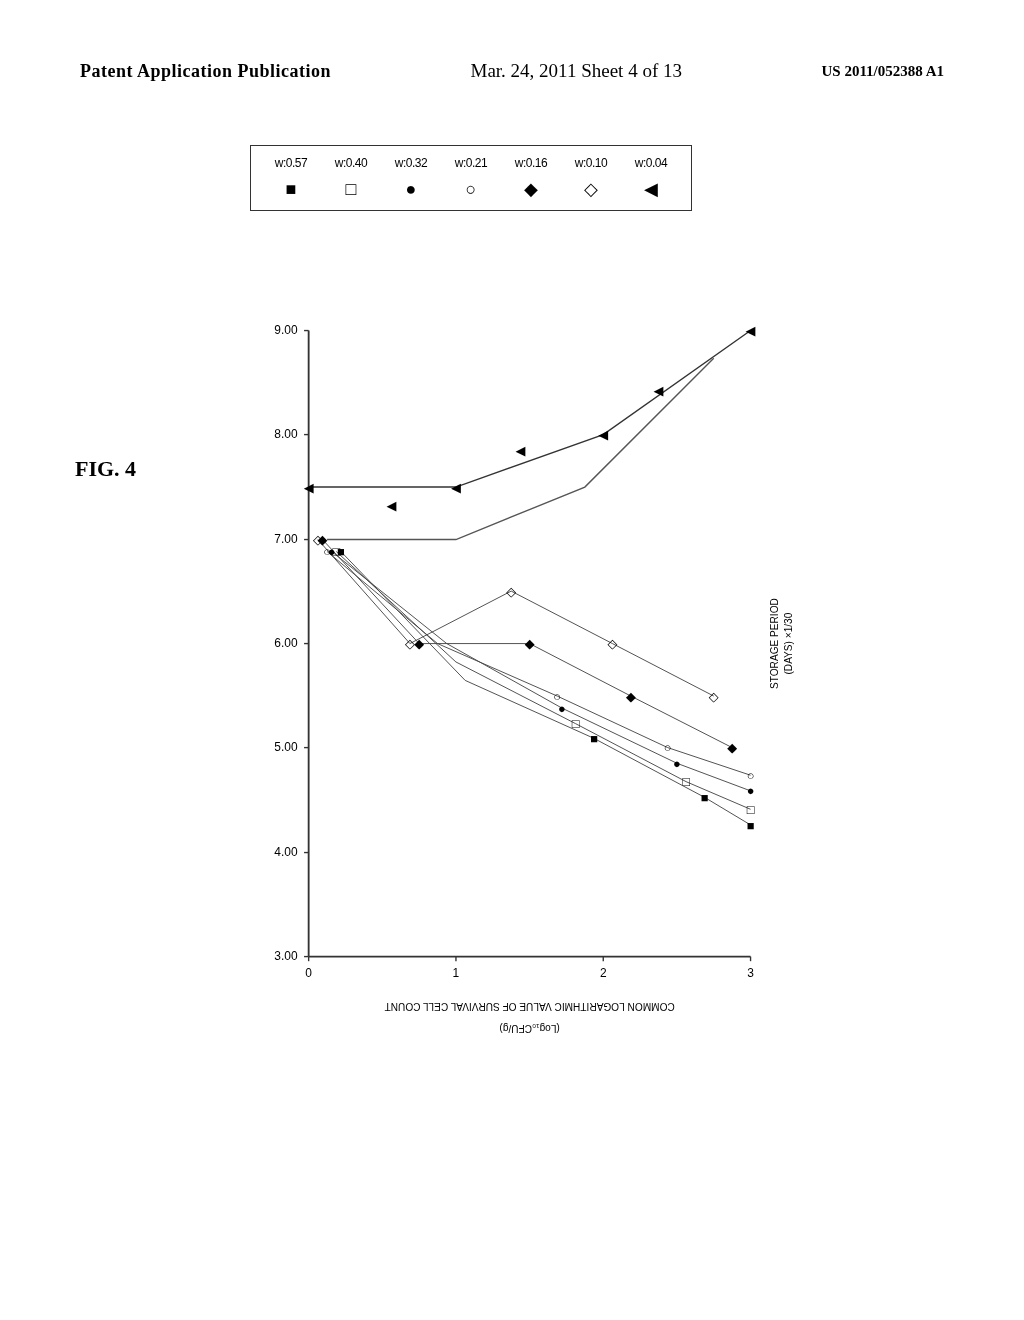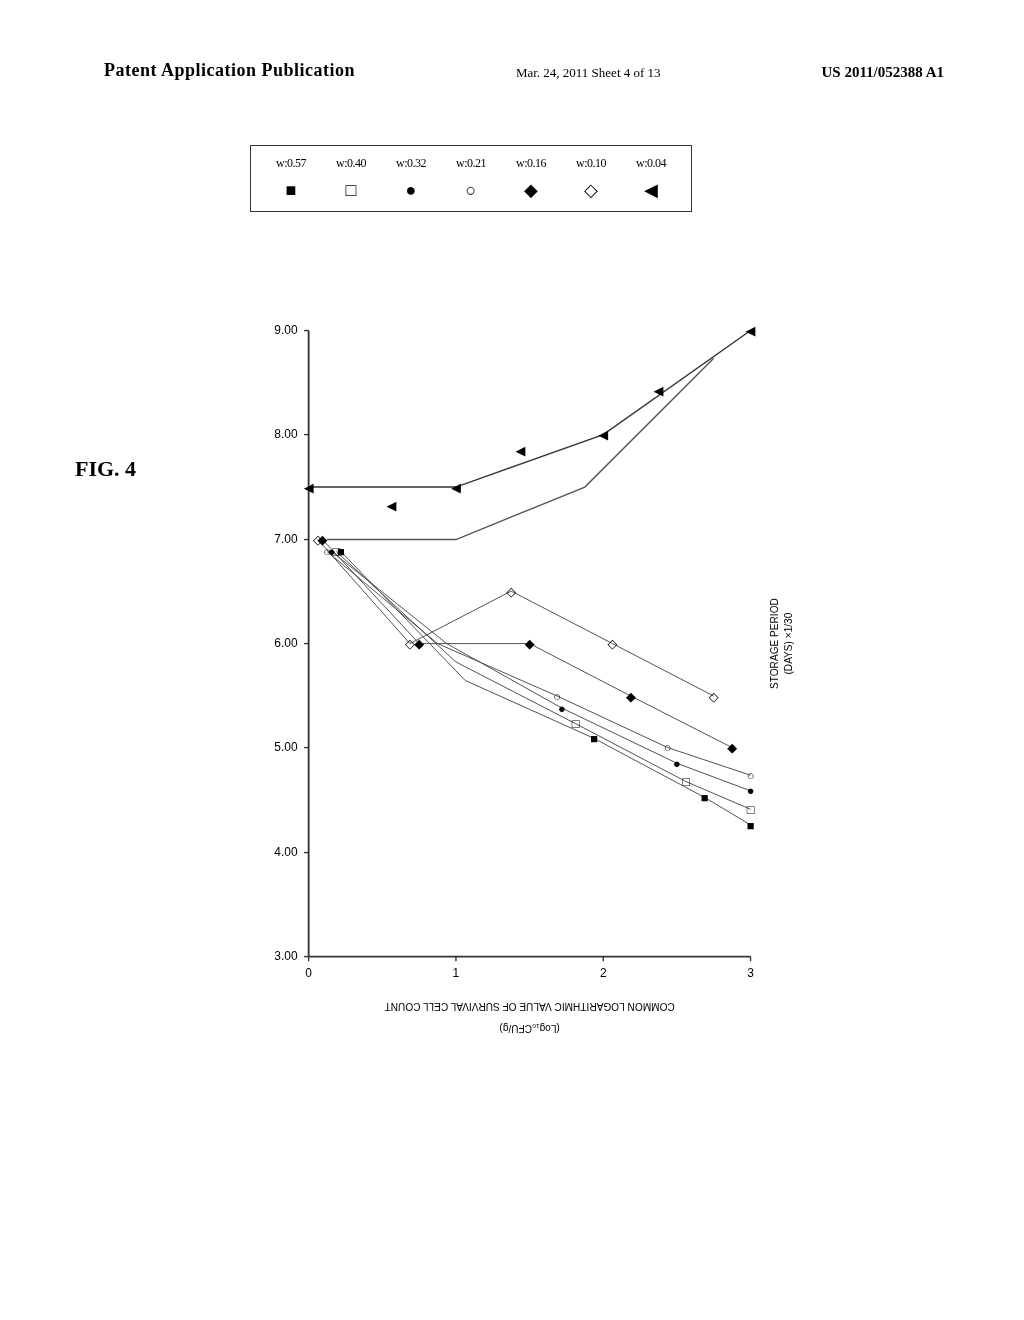--- a/index.html
+++ b/index.html
@@ -12,33 +12,32 @@
       overflow: hidden;
     }
 
     .header {
       position: absolute;
       top: 60px;
       left: 0;
       right: 0;
       display: flex;
       justify-content: space-between;
-      align-items: flex-end;
+      align-items: center;
       padding: 0 80px;
-      margin-left: 24px;
     }
 
     .header-left {
       font-size: 18px;
       font-weight: bold;
       letter-spacing: 0.5px;
     }
 
     .header-center {
-      font-size: 13px;
+      font-size: 19px;
     }
 
     .header-right {
       font-size: 15px;
       font-weight: bold;
     }
 
     .fig-label {
       position: absolute;
       top: 456px;
@@ -57,21 +56,21 @@
       display: flex;
       flex-direction: column;
       gap: 4px;
       background: #fff;
     }
 
     .legend-row {
       display: flex;
       gap: 8px;
       font-size: 13px;
-      font-family: Liberation Serif, serif;
+      font-family: Liberation Sans, sans-serif;
     }
 
     .legend-cell {
       width: 52px;
       text-align: center;
       font-size: 12px;
       letter-spacing: -0.5px;
     }
 
     .legend-icons {

